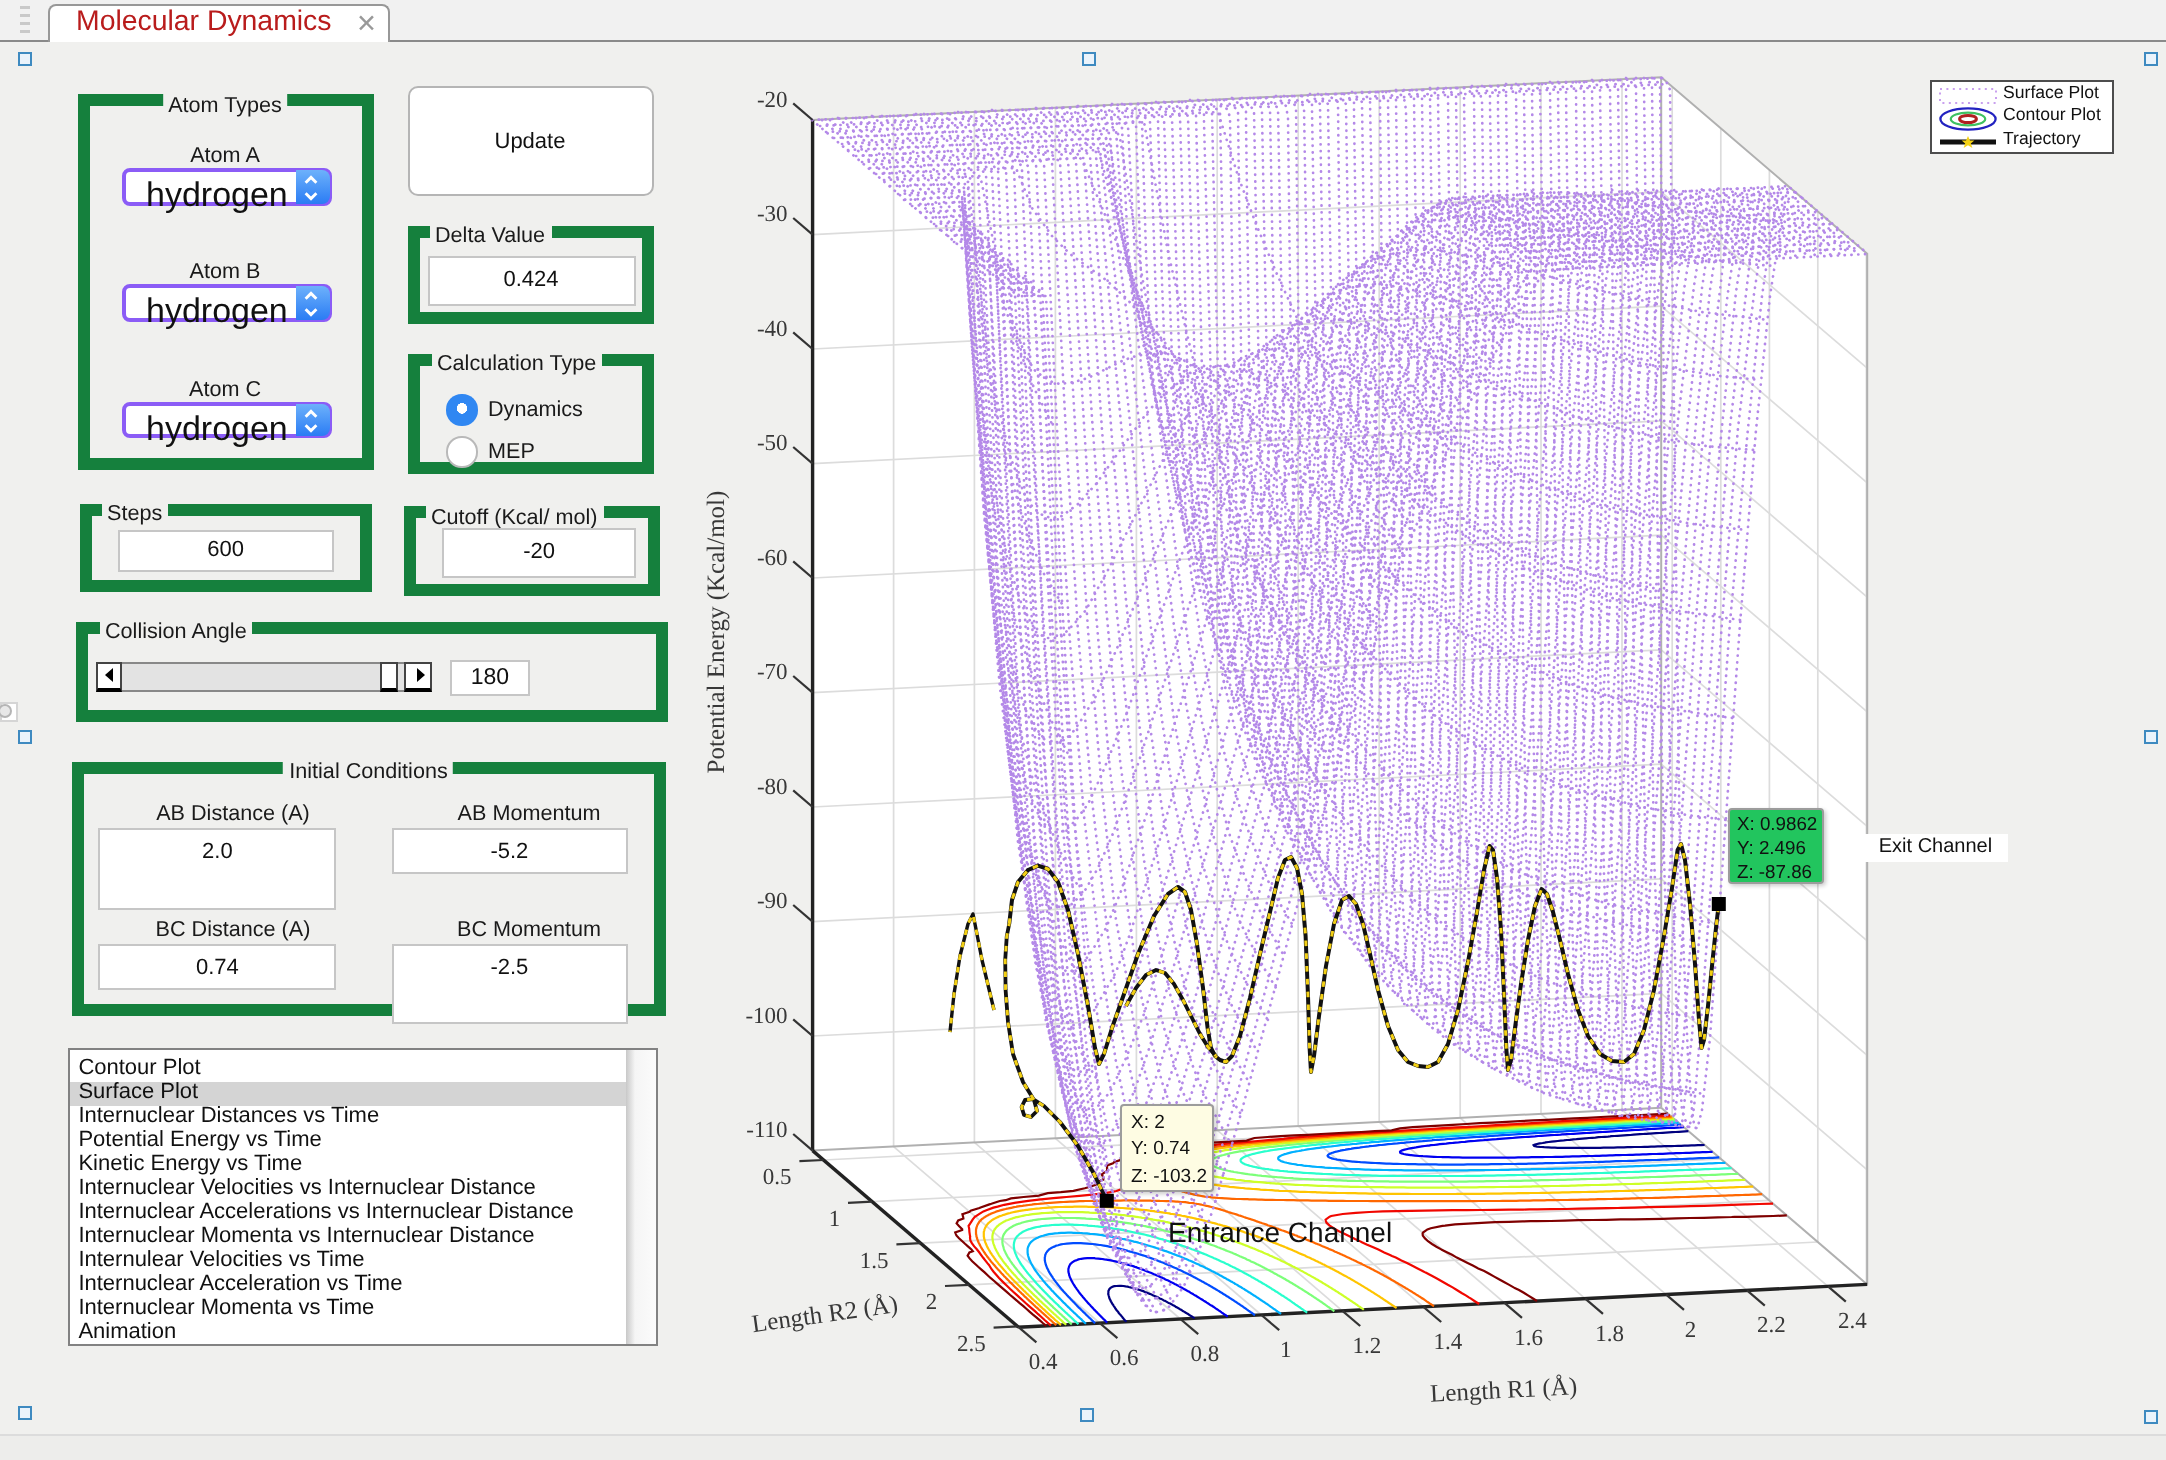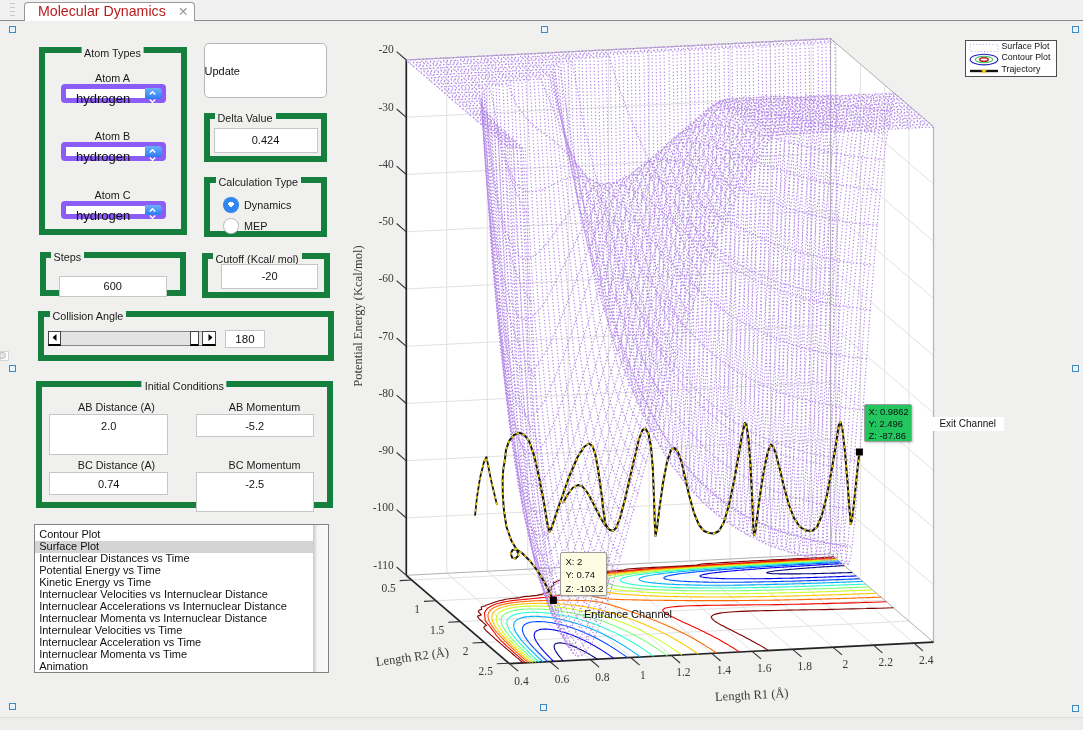--- a/index.html
+++ b/index.html
@@ -1,21 +1,21 @@
 <!DOCTYPE html>
 <html><head><meta charset="utf-8"><style>
 *{margin:0;padding:0;box-sizing:border-box;}
 html,body{width:1083px;height:730px;overflow:hidden;background:#f0f0ee;font-family:"Liberation Sans",sans-serif;}
 #app{position:absolute;left:0;top:0;width:1083px;height:730px;}
 .abs{position:absolute;}
 .panel{position:absolute;border:6px solid #15803d;}
 .ptitle{position:absolute;top:-6.5px;background:#f0f0ee;padding:0 3px;font-size:10.8px;color:#1a1a1a;white-space:nowrap;line-height:12.5px;}
 .lbl{position:absolute;font-size:10.8px;color:#1a1a1a;white-space:nowrap;}
 .edit{position:absolute;background:#fff;border:1px solid #c6c6c6;font-size:11px;color:#111;text-align:center;line-height:22px;}
-.dd{position:absolute;background:#fff;border:5px solid #8b5cf6;border-radius:4px;font-size:13px;color:#111;}
+.dd{position:absolute;background:#fff;border:2px solid #8b5cf6;border-radius:4px;font-size:17px;color:#111;}
 .ddb{position:absolute;right:-1px;top:-1px;bottom:-1px;width:17px;border-radius:0 4px 4px 0;background:linear-gradient(#6db1fb,#2a7cf4);}
 .hd{position:absolute;width:7px;height:7px;background:#eaf3fb;border:1.6px solid #3e8ac0;}
 .chev{position:absolute;left:3.5px;width:9px;height:9px;}
 </style></head><body>
 <div id="app">
 
 <div class="abs" style="left:0;top:0;width:1083px;height:21px;background:#f1f1f1;border-bottom:1px solid #8a8a8a;"></div>
 <div class="abs" style="left:24px;top:2px;width:171px;height:19px;background:#fff;border:1px solid #989898;border-bottom:none;border-radius:4px 4px 0 0;"></div>
 <div class="abs" style="left:38px;top:2.5px;font-size:14.2px;color:#b91c1c;">Molecular Dynamics</div>
 <div class="abs" style="left:178px;top:3.5px;font-size:12.5px;color:#999;">✕</div>
@@ -344,39 +344,39 @@
       <div class="ddb">
  <svg class="chev" style="top:1px" viewBox="0 0 10 10">
           <path d="M2 6 L5 3 L8 6" fill="none" stroke="#fff" stroke-width="1.6"></path>
         </svg>
  <svg class="chev" style="top:7.5px" viewBox="0 0 10 10">
           <path d="M2 4 L5 7 L8 4" fill="none" stroke="#fff" stroke-width="1.6"></path>
         </svg>
       </div>
     </div>
 
-<div class="abs" style="left:203.5px;top:42.5px;width:123px;height:55.5px;background:#fff;border:1px solid #b5b5b5;border-radius:5px;line-height:55px;font-size:11px;color:#111;">Update</div>
+<div class="abs" style="left:203.5px;top:42.5px;width:123px;height:55.5px;background:#fff;border:1px solid #b5b5b5;border-radius:5px;text-align:center;line-height:55px;font-size:11px;color:#111;">Update</div>
 
 <div class="panel" style="left:203.5px;top:112.5px;width:123px;height:49px;">
  <div class="ptitle" style="left:5px;">Delta Value</div>
 </div>
 <div class="edit" style="left:213.5px;top:127.5px;width:104px;height:25px;">0.424</div>
 
 <div class="panel" style="left:203.5px;top:176.5px;width:123px;height:60px;">
  <div class="ptitle" style="left:6px;">Calculation Type</div>
  <div class="abs" style="left:13.5px;top:14.5px;width:15.5px;height:15.5px;border-radius:50%;background:radial-gradient(circle at 50% 45%,#fff 0 2.6px,#3087f2 2.7px 100%);"></div>
  <div class="lbl" style="left:34.5px;top:16px;">Dynamics</div>
  <div class="abs" style="left:13.5px;top:35.5px;width:15.5px;height:15.5px;border-radius:50%;background:#fff;border:1.4px solid #b9b9b9;"></div>
  <div class="lbl" style="left:34.5px;top:37px;">MEP</div>
 </div>
 
 <div class="panel" style="left:39.5px;top:251.5px;width:146px;height:44px;">
  <div class="ptitle" style="left:5px;">Steps</div>
 </div>
-<div class="edit" style="left:58.8px;top:276px;width:108px;height:21px;line-height:19px;text-align:center;">600</div>
+<div class="edit" style="left:58.8px;top:265px;width:108px;height:21px;line-height:19px;text-align:center;">600</div>
 
 <div class="panel" style="left:201.5px;top:253px;width:128px;height:44.5px;">
  <div class="ptitle" style="left:5px;">Cutoff (Kcal/ mol)</div>
 </div>
 <div class="edit" style="left:221.3px;top:264.2px;width:96.6px;height:24.6px;">-20</div>
 
 <div class="panel" style="left:37.5px;top:310.5px;width:296px;height:50px;">
  <div class="ptitle" style="left:6px;">Collision Angle</div>
 </div>
 <div class="abs" style="left:47.7px;top:330.9px;width:168.4px;height:15px;background:#e3e3e3;border:1px solid #888;"></div>
@@ -408,21 +408,21 @@
 <div class="abs" style="left:34.2px;top:524.3px;width:295px;height:149px;background:#fff;border:1px solid #828282;">
  <div class="abs" style="right:0;top:0;width:15.5px;height:147px;background:linear-gradient(90deg,#c8c8c8,#f5f5f5 30%,#fbfbfb);"></div>
  <div style="position:absolute;left:0;top:4px;font-size:11px;color:#111;line-height:11.95px;white-space:nowrap;padding-left:4px;">
 Contour Plot<br><span style="background:#d4d4d4;display:inline-block;width:278px;margin-left:-4px;padding-left:4px;">Surface Plot</span><br>Internuclear Distances vs Time<br>Potential Energy vs Time<br>Kinetic Energy vs Time<br>Internuclear Velocities vs Internuclear Distance<br>Internuclear Accelerations vs Internuclear Distance<br>Internuclear Momenta vs Internuclear Distance<br>Internulear Velocities vs Time<br>Internuclear Acceleration vs Time<br>Internuclear Momenta vs Time<br>Animation
  </div>
 </div>
 
 <div class="abs" style="left:559.5px;top:551.5px;width:47px;height:44px;background:#fefce3;border:1px solid #9c9c9c;border-radius:2px;box-shadow:1px 1px 2px rgba(0,0,0,0.2);font-size:9.5px;color:#111;line-height:13.6px;padding:2px 0 0 5px;white-space:nowrap;">X: 2<br>Y: 0.74<br>Z: -103.2</div>
 <div class="abs" style="left:863.5px;top:403.5px;width:48.5px;height:38px;background:#22c55e;border:1px solid #9c9c9c;border-radius:2px;box-shadow:1px 1px 2px rgba(0,0,0,0.2);font-size:9.4px;color:#111;line-height:12.2px;padding:1.5px 0 0 4px;white-space:nowrap;">X: 0.9862<br>Y: 2.496<br>Z: -87.86</div>
 <div class="abs" style="left:931.5px;top:416.5px;width:72.5px;height:14px;background:#fff;font-size:10px;color:#111;text-align:center;line-height:14px;">Exit Channel</div>
-<div class="abs" style="left:584px;top:607.5px;font-size:11px;color:#111;">Entrance Channel</div>
+<div class="abs" style="left:584px;top:607.5px;font-size:14px;color:#111;">Entrance Channel</div>
 
 <div class="abs" style="left:964.5px;top:39.5px;width:92px;height:37px;background:#fff;border:1px solid #4d4d4d;">
 <svg width="90" height="35" style="position:absolute;left:0;top:0">
  <rect x="4" y="3.5" width="28" height="7" fill="none" stroke="#c9a0ee" stroke-width="1" stroke-dasharray="1,2.2"></rect>
  <ellipse cx="18" cy="18.5" rx="13.8" ry="5.3" fill="none" stroke="#2323c0" stroke-width="1.15"></ellipse>
  <ellipse cx="18" cy="18.5" rx="8.6" ry="3.2" fill="none" stroke="#3fc161" stroke-width="1.1"></ellipse>
  <ellipse cx="18" cy="18.5" rx="4.2" ry="1.8" fill="none" stroke="#b02020" stroke-width="1.5"></ellipse>
  <line x1="4" y1="30" x2="32" y2="30" stroke="#111" stroke-width="2.4"></line>
  <path d="M18 27 l1 2.2 2.2 0 -1.8 1.5 0.8 2.3 -2.2-1.4 -2.2 1.4 0.8-2.3 -1.8-1.5 2.2 0z" fill="#f3d117"></path>
 </svg>

